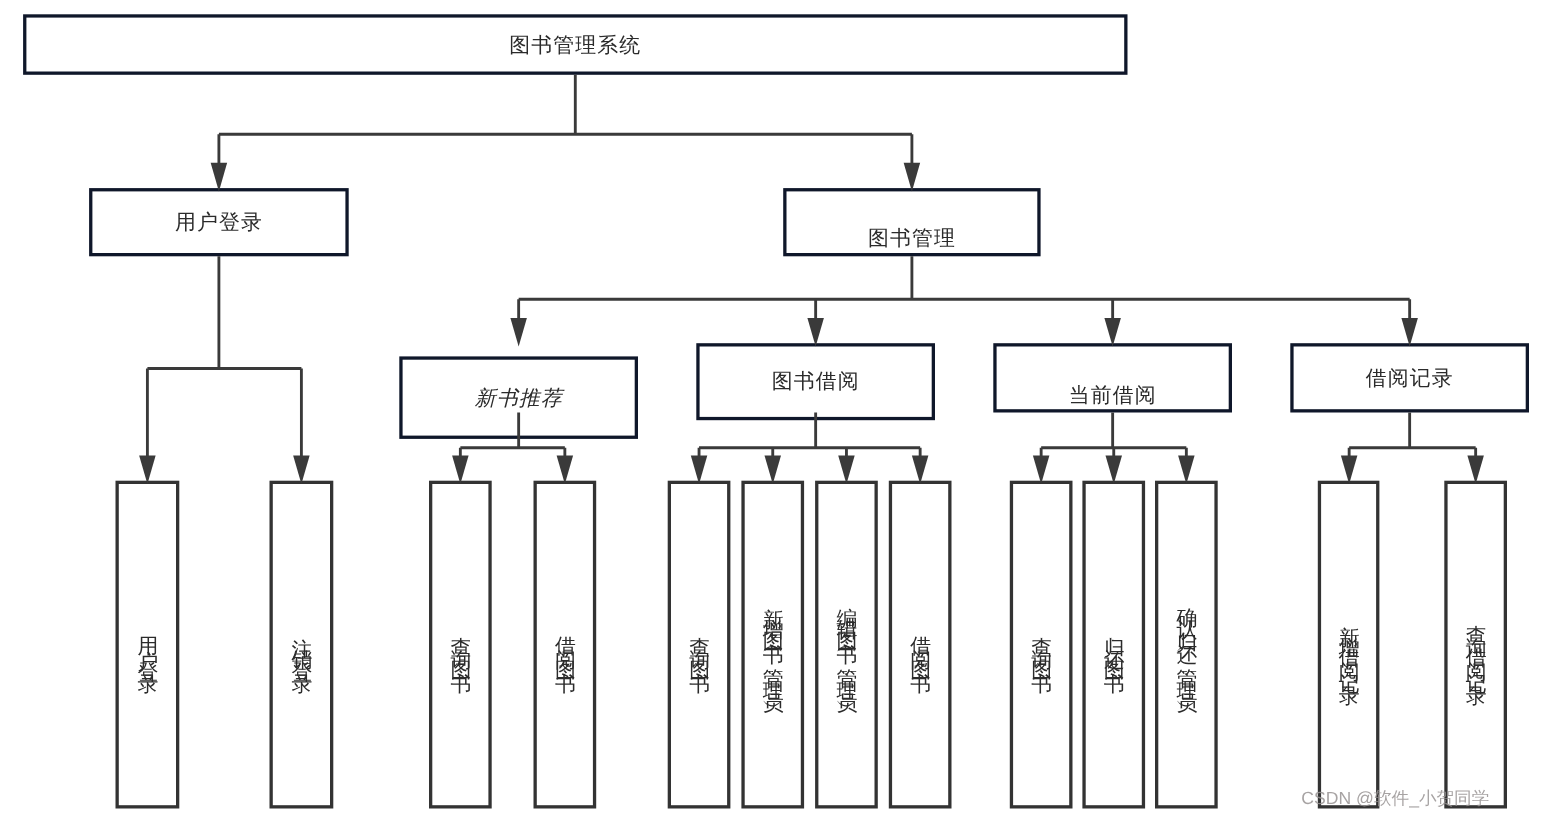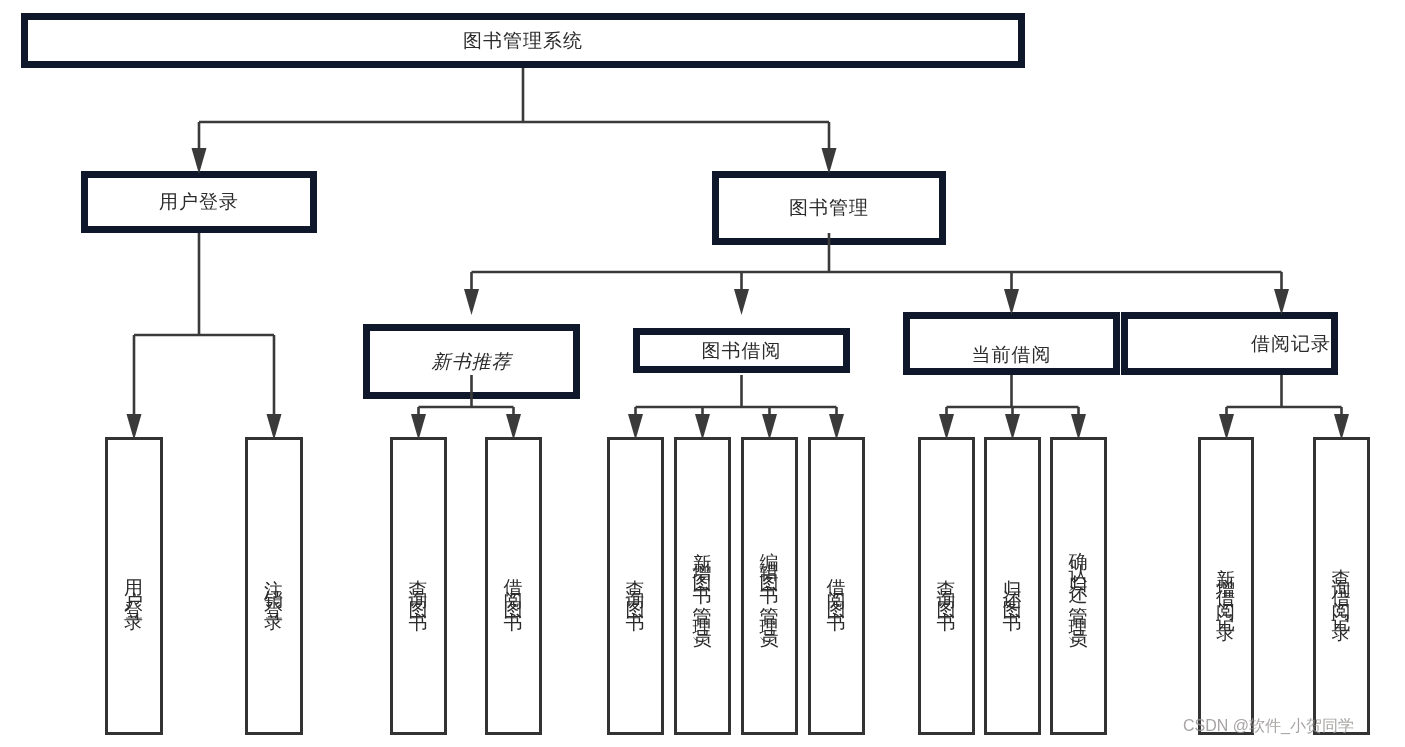--- a/index.html
+++ b/index.html
@@ -18,21 +18,21 @@
   }
   .connector-layer {
     position: absolute;
     left: 0; top: 0;
     z-index: 2;
     pointer-events: none;
   }
   .node {
     position: absolute;
     box-sizing: border-box;
-    border: 7px solid #0f172a;
+    border: 3px solid #0f172a;
     background: #ffffff;
     display: flex;
     align-items: center;
     justify-content: center;
     font-size: 19px;
     letter-spacing: 1px;
     z-index: 1;
     white-space: nowrap;
   }
   .leaf {
@@ -130,34 +130,34 @@
     </g>
   </svg>
 
   <div class="node" style="left:21px; top:13px; width:1004px; height:55px;">
     <span>图书管理系统</span>
   </div>
 
   <div class="node" style="left:81px; top:171px; width:236px; height:62px;">
     <span>用户登录</span>
   </div>
-  <div class="node" style="left:712px; top:171px; width:234px; height:74px;">
+  <div class="node" style="left:712px; top:171px; width:234px; height:62px;align-items:flex-end;">
     <span>图书管理</span>
   </div>
 
   <div class="node" style="left:363px; top:324px; width:217px; height:75px;font-style:italic;">
     <span>新书推荐</span>
   </div>
-  <div class="node" style="left:633px; top:312px; width:217px; height:45px;margin-top:16px;">
+  <div class="node" style="left:633px; top:312px; width:217px; height:70px;">
     <span>图书借阅</span>
   </div>
   <div class="node" style="left:903px; top:312px; width:217px; height:63px;align-items:flex-end;">
     <span>当前借阅</span>
   </div>
-  <div class="node" style="left:1121px; top:312px; width:217px; height:63px;justify-content:flex-end;">
+  <div class="node" style="left:1173px; top:312px; width:217px; height:63px;">
     <span>借阅记录</span>
   </div>
 
   <div class="leaf" style="left:105px; width:58px;">
     <span class="vtext">用户登录</span>
   </div>
   <div class="leaf" style="left:245px; width:58px;">
     <span class="vtext">注销登录</span>
   </div>
 

